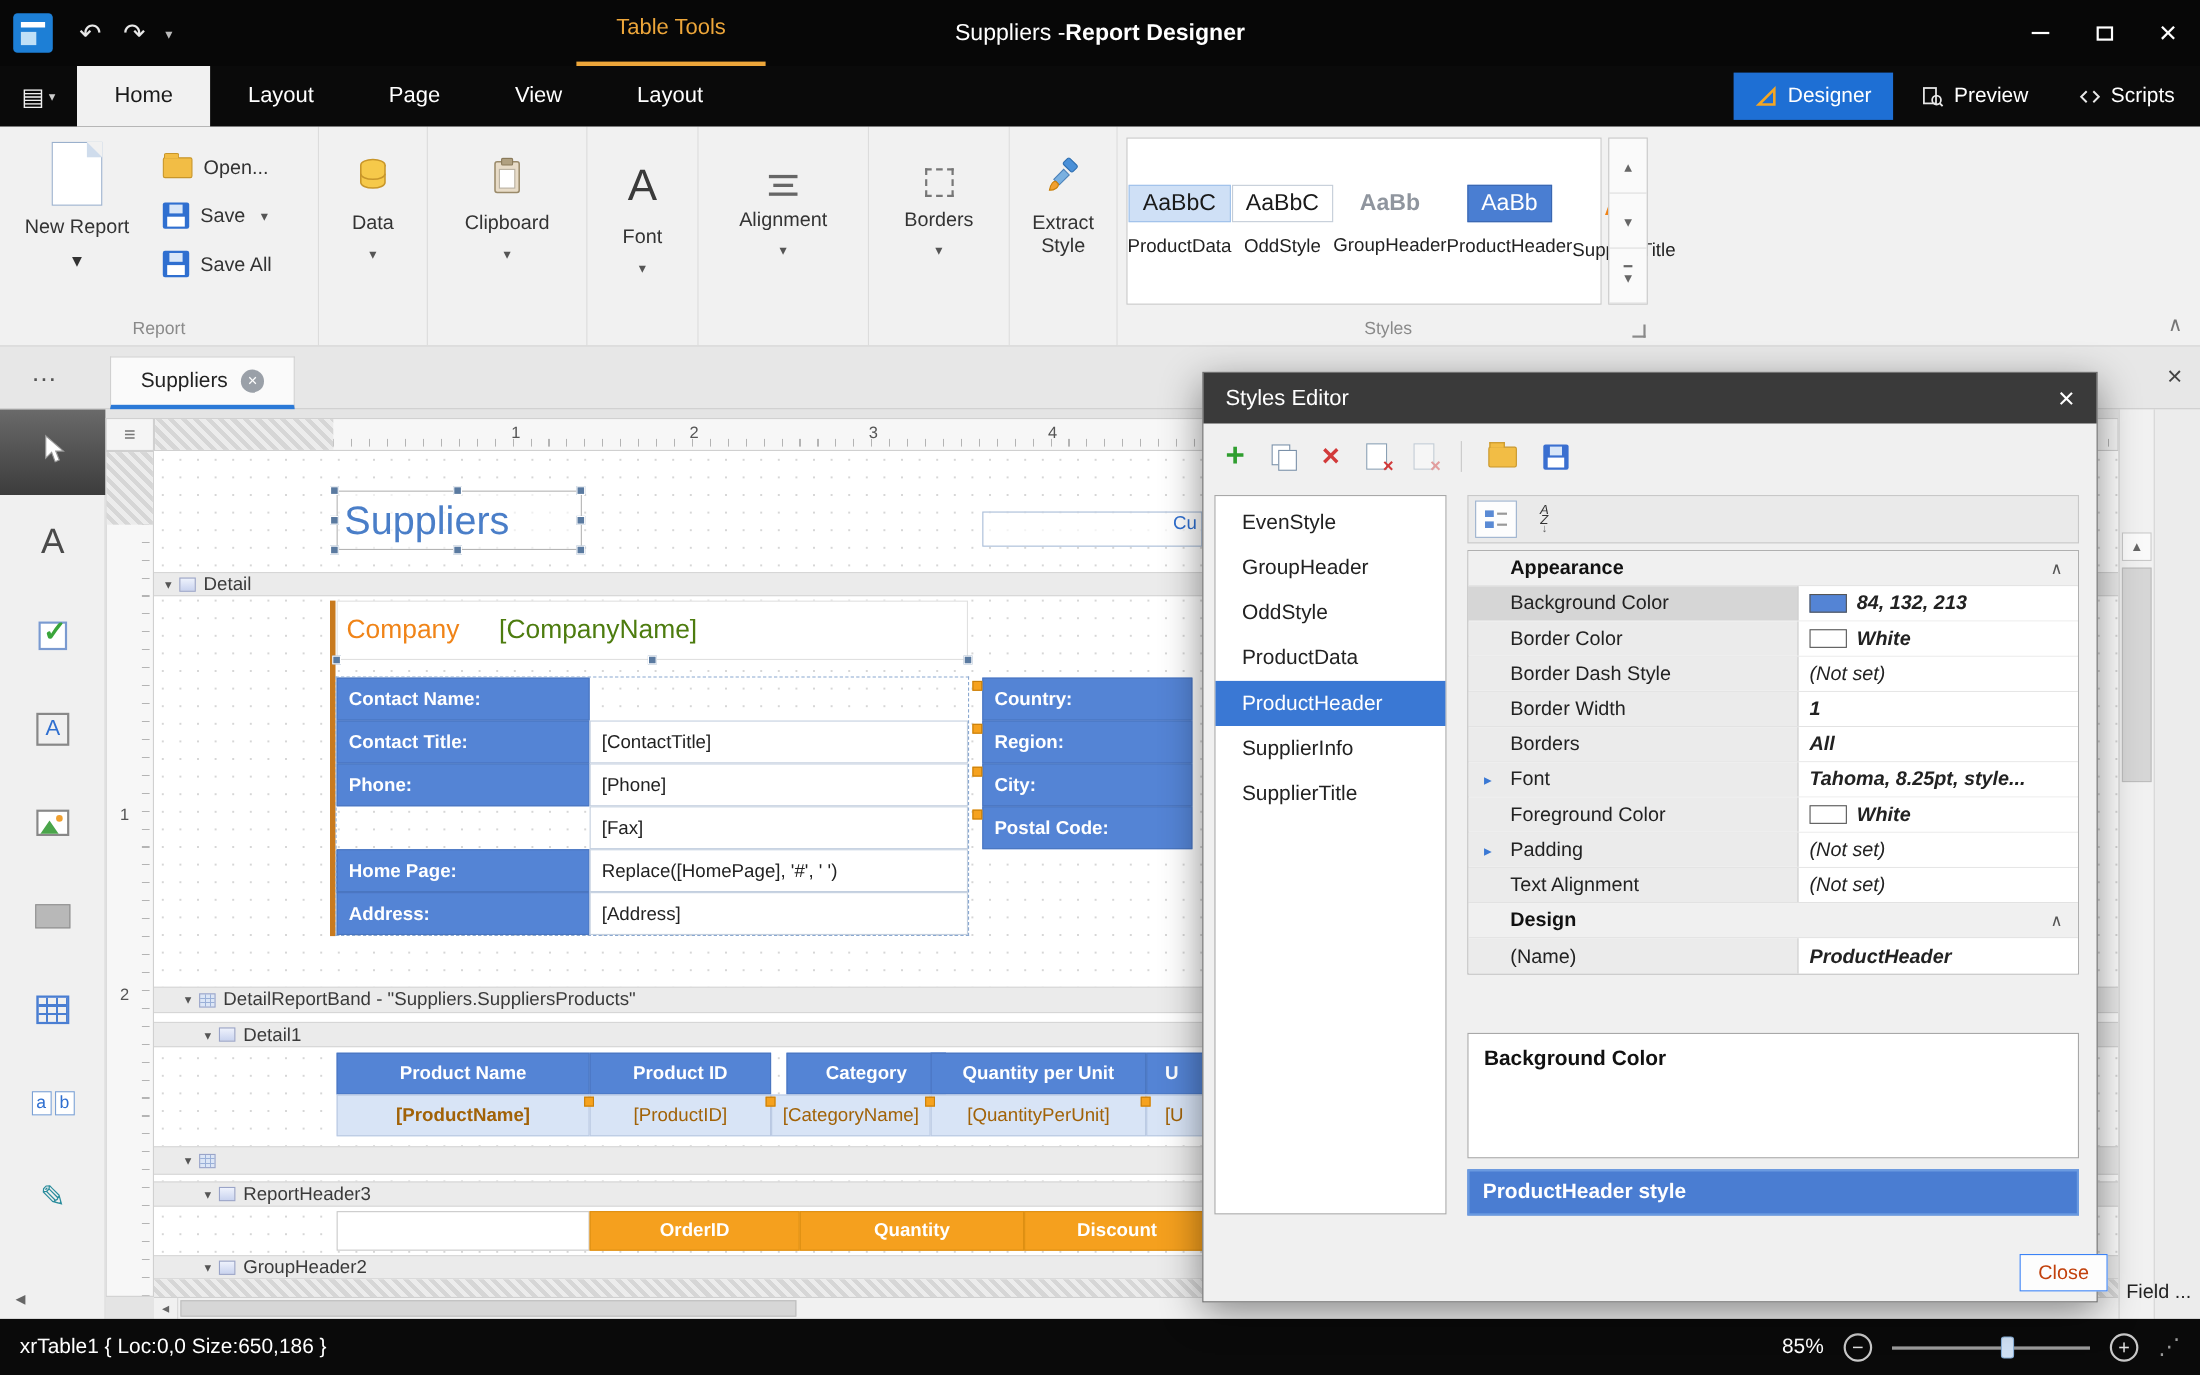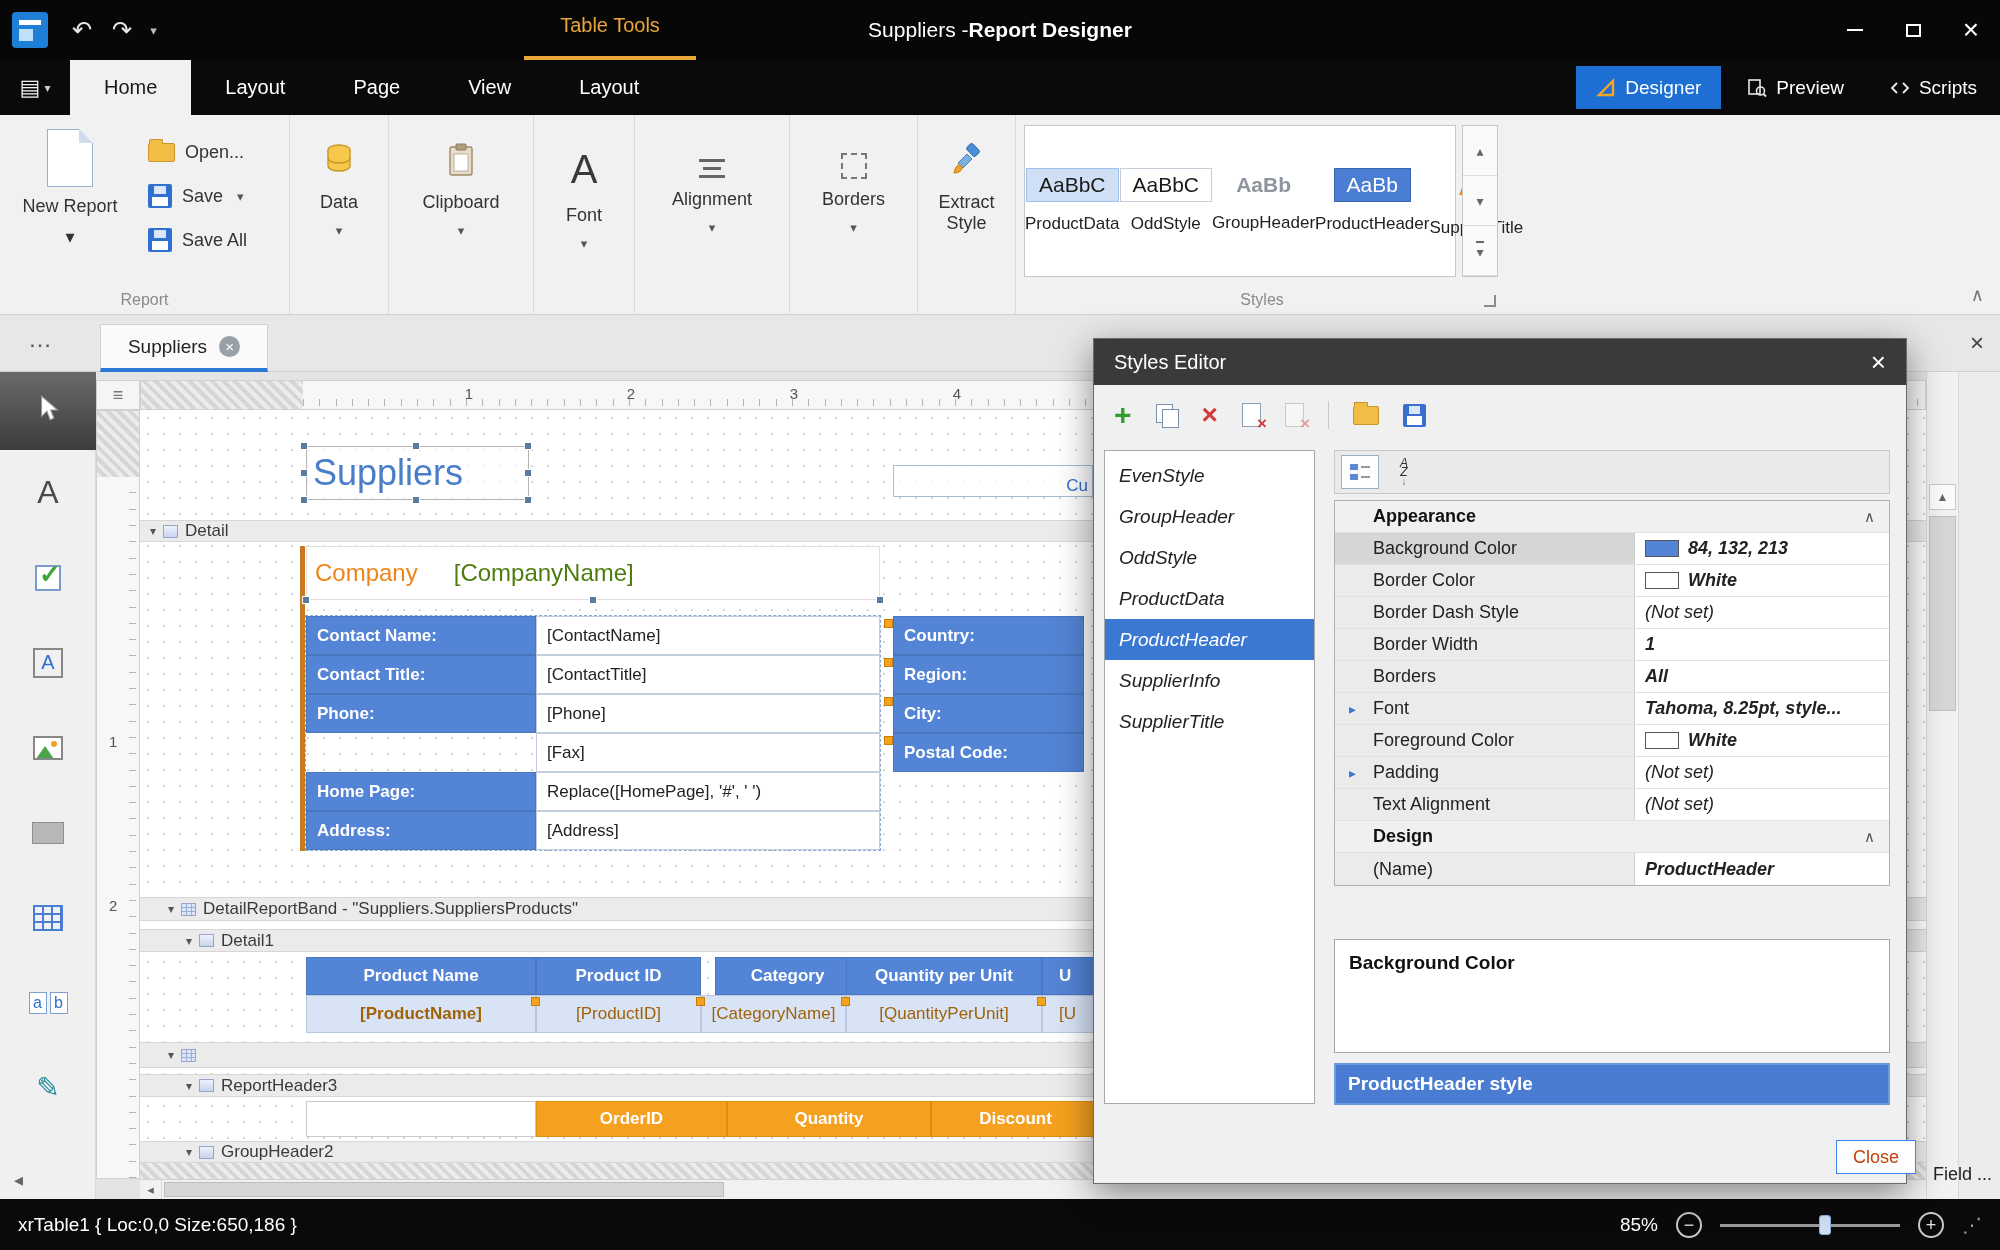--- a/index.html
+++ b/index.html
@@ -120,21 +120,21 @@
   .page { position:absolute; left:44px; top:38px; right:0; bottom:20px; background-color:#fff; background-image:radial-gradient(#d6d6d6 1px, transparent 1.4px); background-size:16px 16px; overflow:hidden; }
 
   .bandstrip { position:absolute; left:0; right:0; background:#ebebeb; border-top:1px solid #d6d6d6; border-bottom:1px solid #d6d6d6; display:flex; align-items:center; gap:7px; font-size:17px; color:#3a3a3a; }
   .btri { font-size:12px; color:#555; }
   .bico { width:15px; height:13px; border:1px solid #9aa4c8; background:linear-gradient(#eef2fc,#c9d3ef); flex:none; }
   .bico.grid { background:
       repeating-linear-gradient(90deg, transparent 0 4px, #9ab0d8 4px 5px),
       repeating-linear-gradient(0deg, transparent 0 3px, #9ab0d8 3px 4px), #dce6f6; }
 
   .titlebox { position:absolute; left:166px; top:36px; width:223px; height:54px; border:1px solid #b4b4b4; display:flex; align-items:center; padding-left:6px; font-size:36px; color:#4a7ec8; background:rgba(255,255,255,.6); }
-  .cufield { position:absolute; left:753px; top:55px; width:200px; height:32px; border:1px solid #a8bcd8; display:flex; align-items:flex-end; justify-content:flex-end; padding-right:4px; color:#2f6fd0; font-size:17px; background:rgba(255,255,255,.7); }
+  .cufield { position:absolute; left:753px; top:55px; width:200px; height:32px; border:1px solid #a8bcd8; display:flex; align-items:flex-start; justify-content:flex-end; padding-right:4px; color:#2f6fd0; font-size:17px; background:rgba(255,255,255,.7); }
   .hdl { position:absolute; width:8px; height:8px; background:#5a7aa0; border:1px solid #fff; z-index:6; }
   .selbox { position:absolute; border:1px dashed #8aa8d0; z-index:5; pointer-events:none; }
   .omark { position:absolute; width:9px; height:9px; background:#f6a21e; border:1px solid #c87f0a; z-index:6; }
   .orangeline { position:absolute; left:160px; top:136px; width:5px; height:305px; background:#c87a1e; z-index:4; }
 
   .companyrow { position:absolute; left:166px; top:136px; width:574px; height:54px; background:#fff; border:1px solid #e0e0e0; display:flex; align-items:center; gap:36px; padding-left:8px; }
   .companyrow .clabel { font-size:24px; color:#f08418; }
   .companyrow .cfield { font-size:24px; font-weight:normal; color:#4d7c0f; }
 
   .cell { position:absolute; display:flex; align-items:center; font-size:17px; }
@@ -170,21 +170,21 @@
   .ic-page .redx { position:absolute; right:-7px; bottom:-8px; color:#d23a3a; font-weight:bold; font-size:17px; }
   .ic-page.dim { opacity:.45; }
   .dlgsep { width:1px; height:28px; background:#c8c8c8; }
   .ic-folder { width:26px; height:19px; background:#f2bd45; border:1px solid #c8962a; border-radius:2px; position:relative; }
   .ic-folder::before { content:""; position:absolute; left:0; top:-5px; width:12px; height:4px; background:#f2bd45; border:1px solid #c8962a; border-bottom:none; }
   .ic-save { width:23px; height:23px; background:#3a6fd0; border-radius:2px; position:relative; }
   .ic-save::before { content:""; position:absolute; left:6px; top:2px; width:11px; height:8px; background:#d8e6f8; }
   .ic-save::after { content:""; position:absolute; left:4px; top:12px; width:15px; height:9px; background:#fff; }
 
   .stylelist { position:absolute; left:10px; top:111px; width:211px; height:654px; background:#fff; border:1px solid #a8a8a8; padding-top:4px; font-size:19px; }
-  .styleitem { height:41px; display:flex; align-items:center; padding-left:14px; color:#222;font-style:italic; }
+  .styleitem { height:41px; display:flex; align-items:center; padding-left:24px; color:#222; }
   .styleitem.selected { background:#3a78d4; color:#fff; }
 
   .ptoolbar { position:absolute; left:240px; top:111px; width:556px; height:44px; background:#eaeaea; border:1px solid #c8c8c8; display:flex; align-items:center; gap:6px; padding-left:6px; }
   .ptbtn { width:38px; height:34px; display:flex; align-items:center; justify-content:center; }
   .ptbtn.pressed { background:#fdfdfd; border:1px solid #9ab0cc; }
   .catico { width:20px; height:20px; background:
       linear-gradient(#5a8ad4 0 0) 0 2px/8px 6px no-repeat,
       linear-gradient(#999 0 0) 11px 4px/9px 2px no-repeat,
       linear-gradient(#5a8ad4 0 0) 0 12px/8px 6px no-repeat,
       linear-gradient(#999 0 0) 11px 14px/9px 2px no-repeat; }
@@ -511,23 +511,20 @@
         <span class="cfield">[CompanyName]</span>
       </div>
       <span class="hdl" style="left:162px; top:186px;"></span>
       <span class="hdl" style="left:449px; top:186px;"></span>
       <span class="hdl" style="left:736px; top:186px;"></span>
       <div class="selbox" style="left:165px; top:205px; width:576px; height:236px;"></div>
 
       <div class="cell bluehdr" style="left:166px; top:206px; width:230px; height:39px;">
           <span>Contact Name:</span>
         </div>
-      <div class="cell val" style="left:396px; top:206px; width:344px; height:39px;">
-          <span>[ContactName]</span>
-        </div>
       <div class="cell bluehdr" style="left:166px; top:245px; width:230px; height:39px;">
           <span>Contact Title:</span>
         </div>
       <div class="cell val" style="left:396px; top:245px; width:344px; height:39px;">
           <span>[ContactTitle]</span>
         </div>
       <div class="cell bluehdr" style="left:166px; top:284px; width:230px; height:39px;">
           <span>Phone:</span>
         </div>
       <div class="cell val" style="left:396px; top:284px; width:344px; height:39px;">

